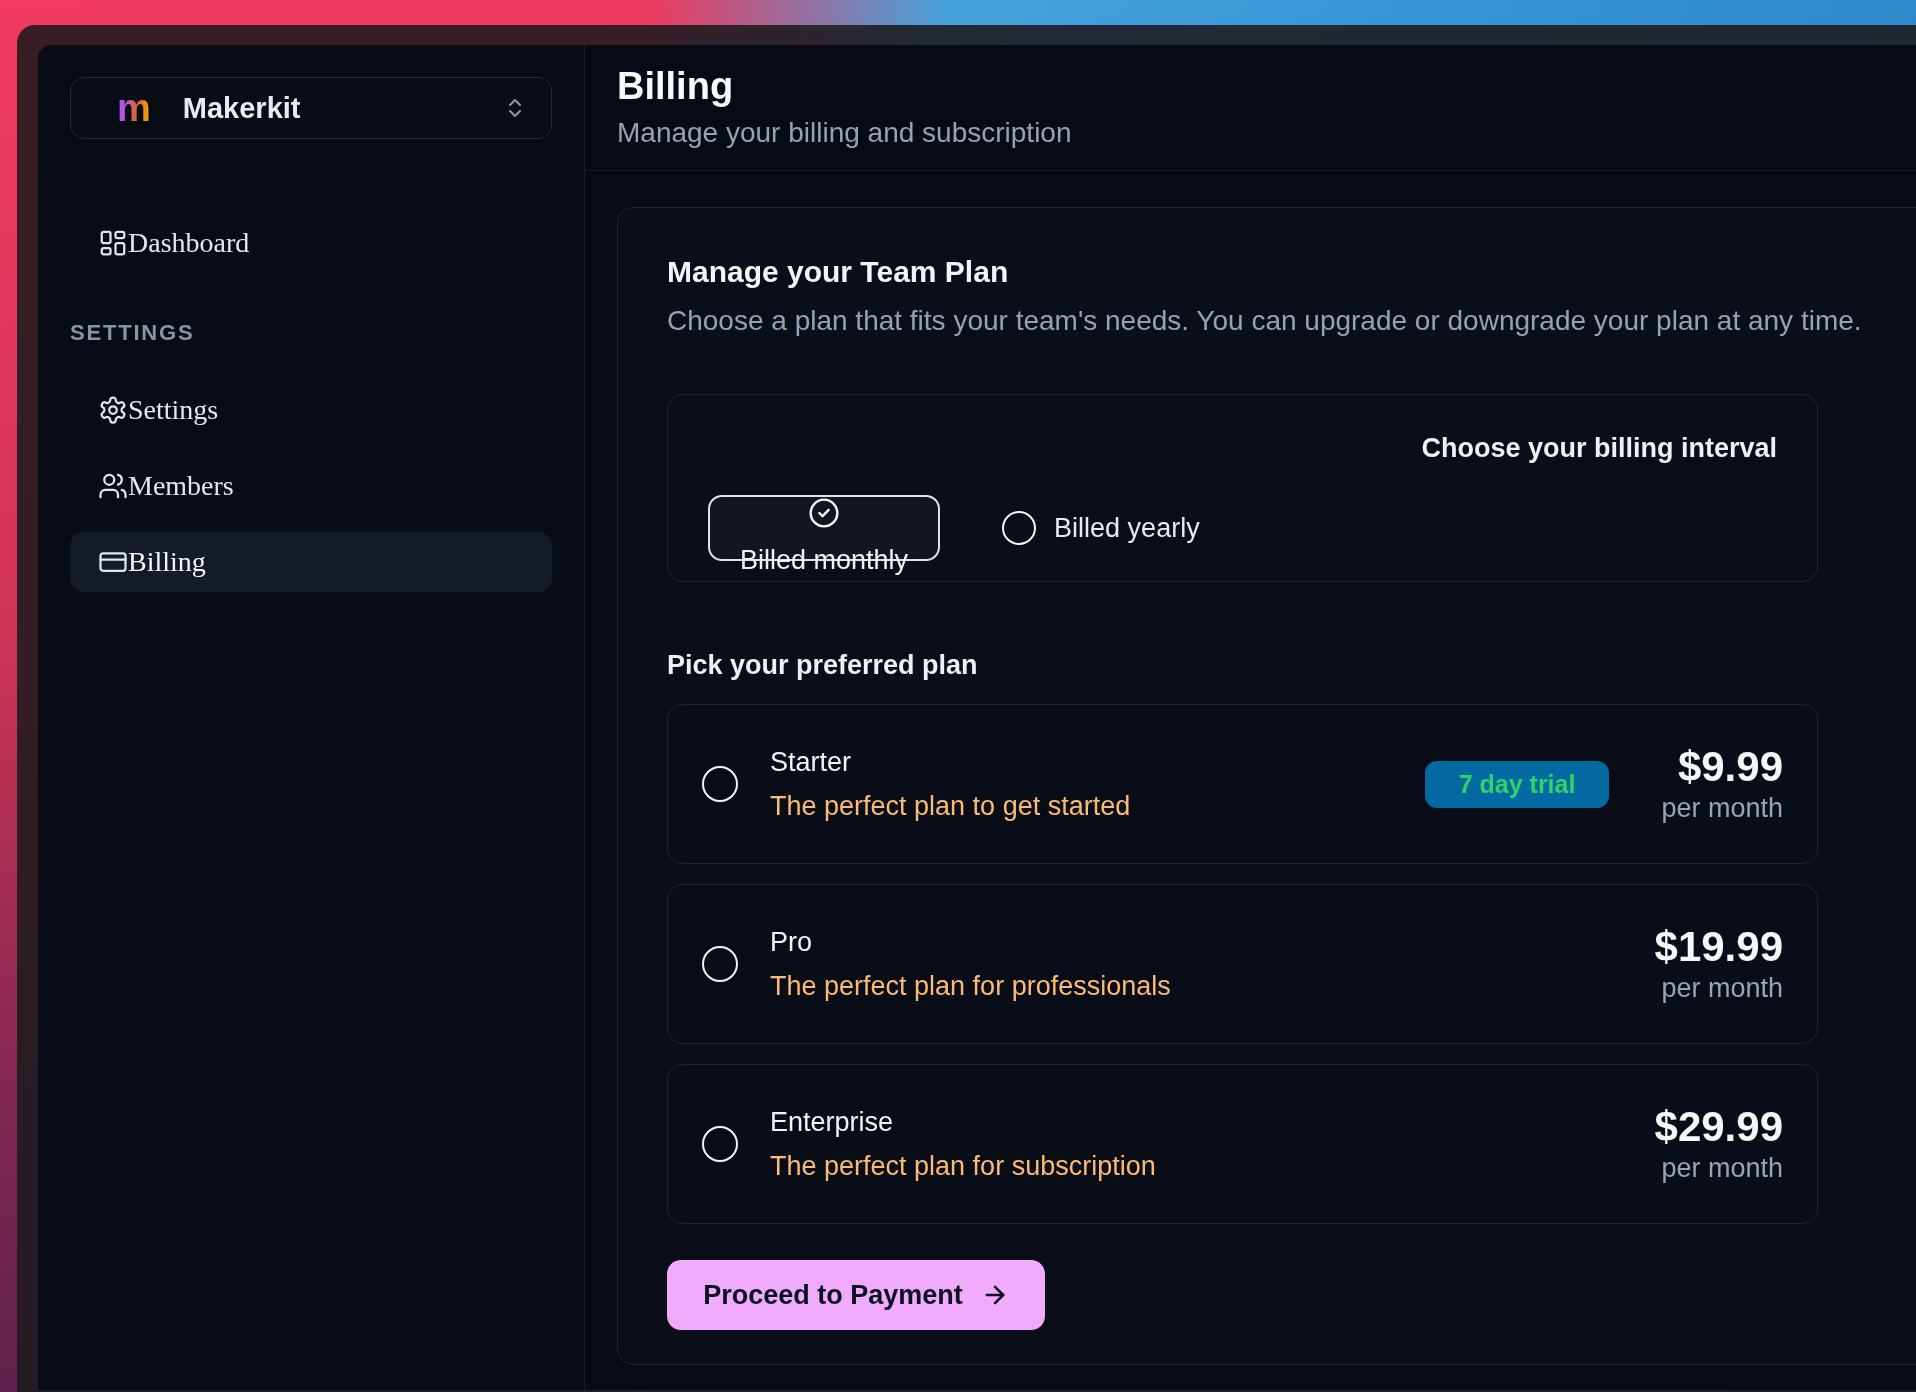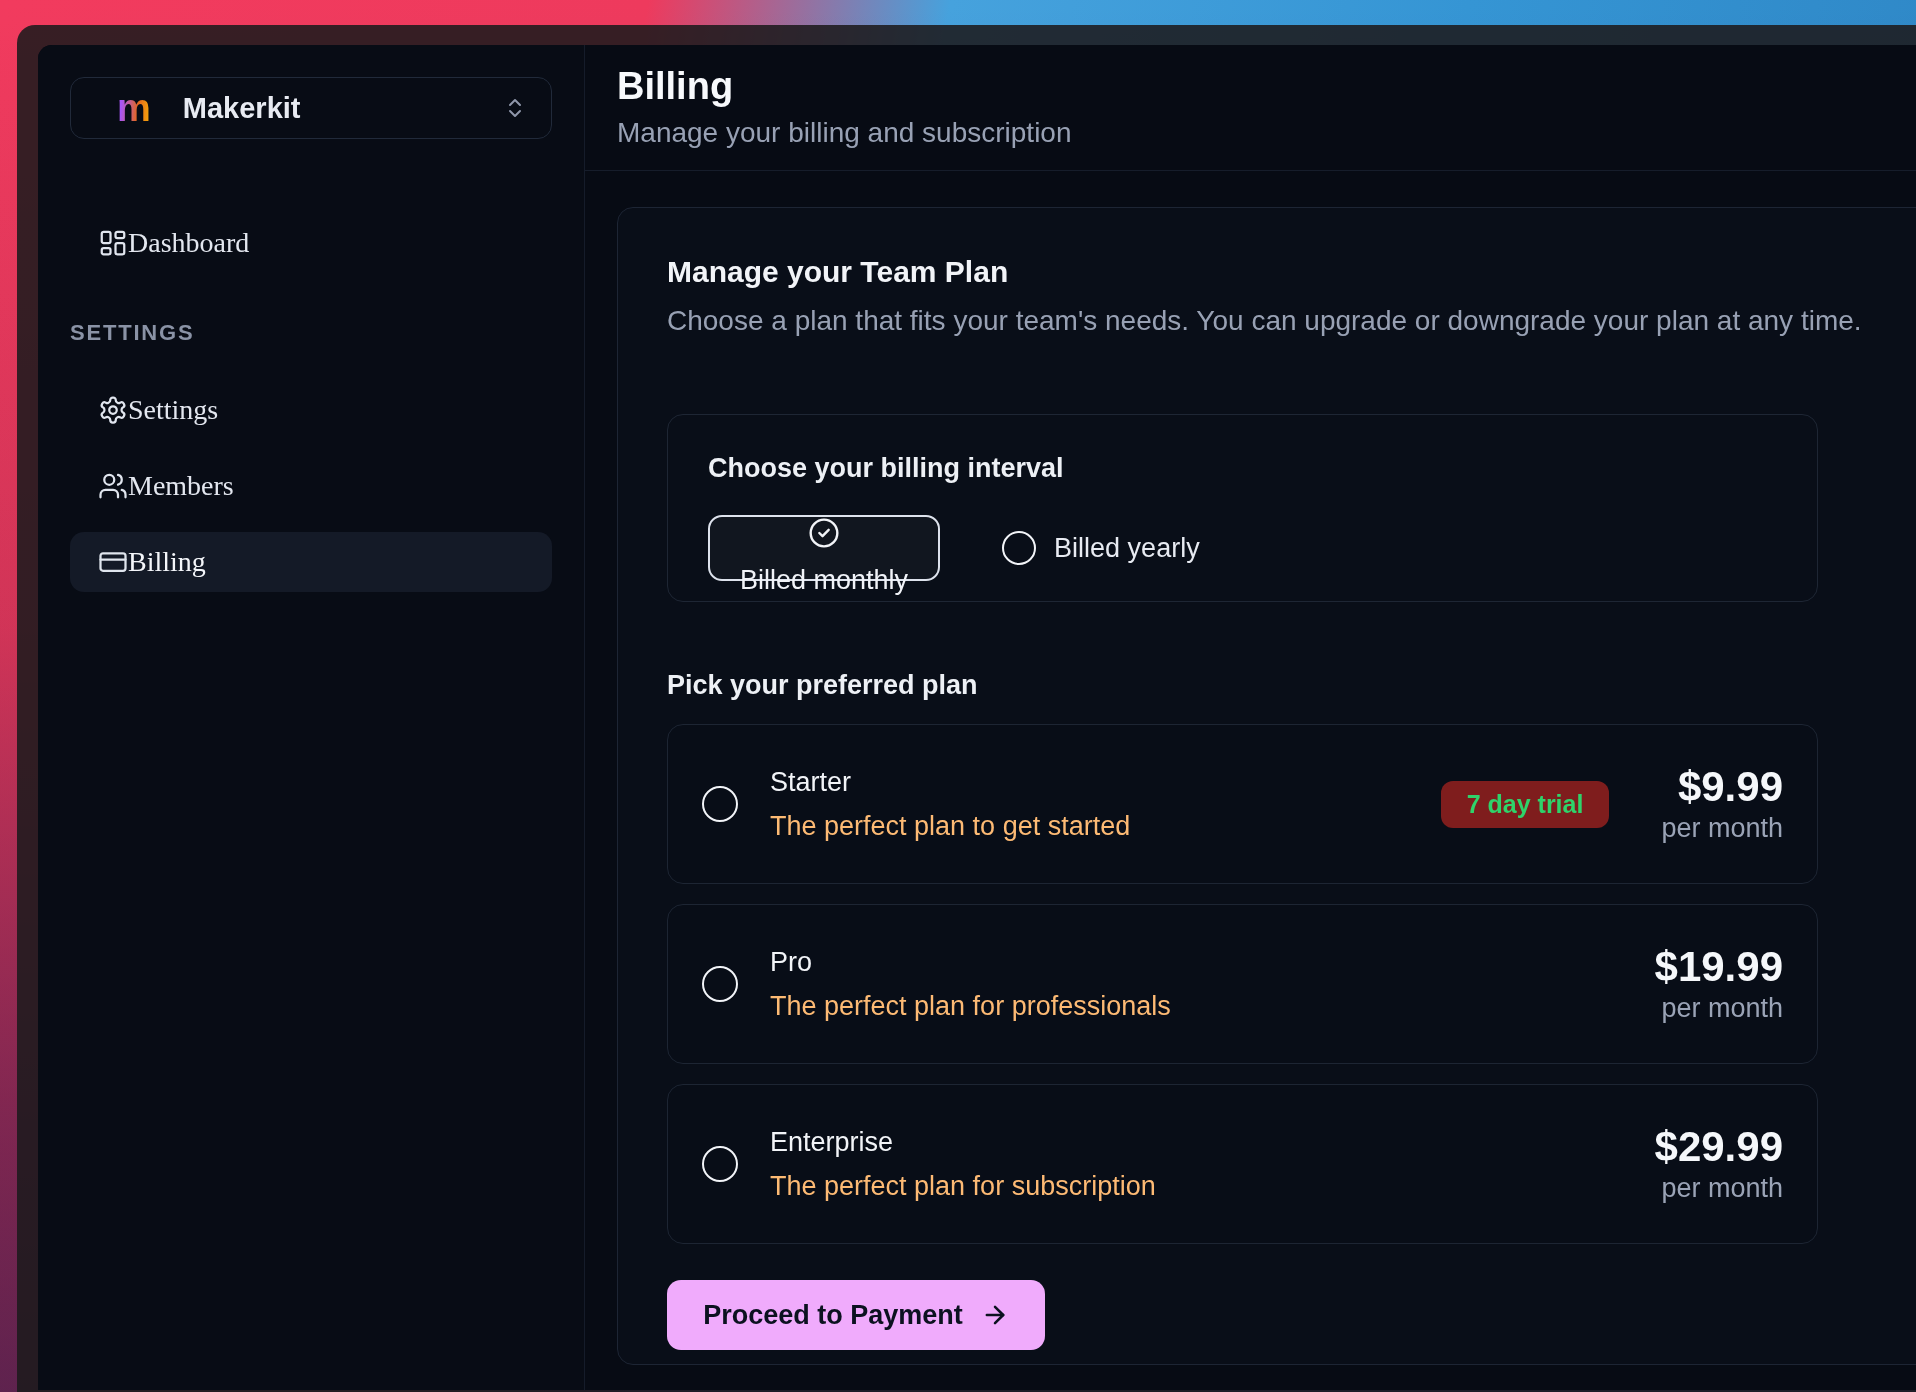--- a/index.html
+++ b/index.html
@@ -52,22 +52,22 @@
   .page-subtitle{margin:2px 0 0 0;font-size:28px;line-height:40px;color:#98a1b4;white-space:nowrap;}
   .content{padding:36px 0 0 32px;}
   .card{
     width:1362px;height:1158px;box-sizing:border-box;
     border:1px solid #1d2534;border-radius:16px;background:#090e18;
     padding:46px 0 0 49px;
   }
   .card-title{margin:0;font-size:30px;line-height:36px;font-weight:700;color:#f2f4f8;}
   .card-desc{margin:12px 0 0 0;font-size:28px;line-height:38px;color:#98a1b4;white-space:nowrap;}
   .interval{
-    width:1151px;height:188px;box-sizing:border-box;margin-top:74px;
-    border:1px solid #1e2634;border-radius:16px;padding:36px 40px 22px 40px;
+    width:1151px;height:188px;box-sizing:border-box;margin-top:54px;
+    border:1px solid #1e2634;border-radius:16px;padding:36px 40px 22px 40px;text-align:right;
   }
   .interval-label{font-size:27px;line-height:34px;font-weight:600;color:#edf0f5;}
   .toggle-row{margin-top:30px;display:flex;align-items:center;gap:62px;}
   .toggle{display:flex;align-items:center;font-size:27px;cursor:pointer;}
   .toggle.selected{
     height:66px;box-sizing:border-box;border:2px solid #dde2ec;border-radius:14px;
     background:#11161f;padding:0 30px;gap:16px;color:#f1f3f8;flex-direction:column;
   }
   .toggle.unselected{gap:18px;color:#e8ebf2;}
   .toggle svg{flex:none;color:#f2f4f8;}
@@ -78,22 +78,22 @@
     border:1px solid #1d2533;border-radius:16px;background:#080d17;
     display:flex;align-items:center;padding:0 34px;gap:32px;cursor:pointer;
   }
   .plan:first-of-type{margin-top:24px;}
   .plan .radio{width:32px;height:32px;}
   .plan-info{flex:1;min-width:0;}
   .plan-name{font-size:27px;line-height:34px;font-weight:400;color:#f2f4f8;}
   .plan-desc{margin-top:10px;font-size:27px;line-height:34px;color:#fdba74;}
   .plan-right{margin-left:auto;display:flex;align-items:center;gap:52px;}
   .badge{
-    background:#7f1d1d;color:#2fd36a;font-size:25px;font-weight:700;
-    padding:9px 26px;border-radius:12px;white-space:nowrap;
+    background:#0369a1;color:#2fd36a;font-size:25px;font-weight:700;
+    padding:9px 34px;border-radius:12px;white-space:nowrap;
   }
   .price-col{text-align:right;min-width:115px;}
   .price{font-size:42px;line-height:46px;font-weight:700;color:#f5f7fa;}
   .period{margin-top:1px;font-size:27px;line-height:34px;color:#9aa3b6;}
   .cta{
     margin-top:36px;height:70px;min-width:378px;box-sizing:border-box;
     background:#f0abfc;color:#0c1120;border:none;border-radius:14px;
     font-family:inherit;font-size:27px;font-weight:600;
     display:inline-flex;align-items:center;justify-content:center;gap:18px;
     padding:0 28px;cursor:pointer;

